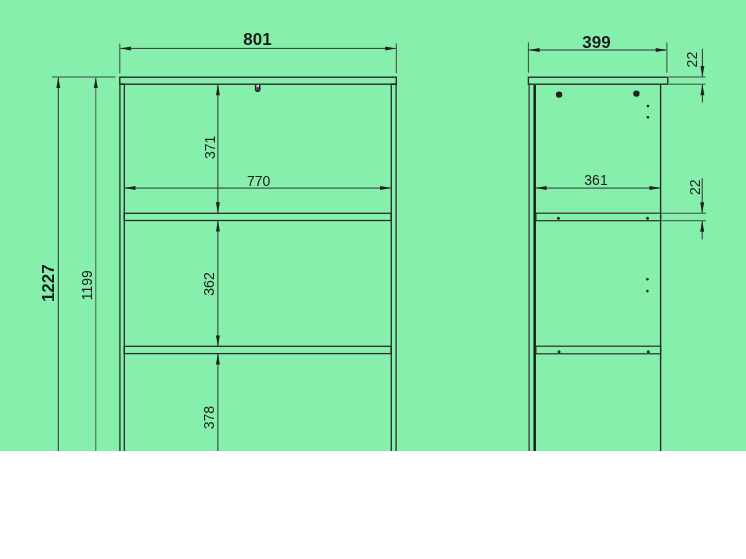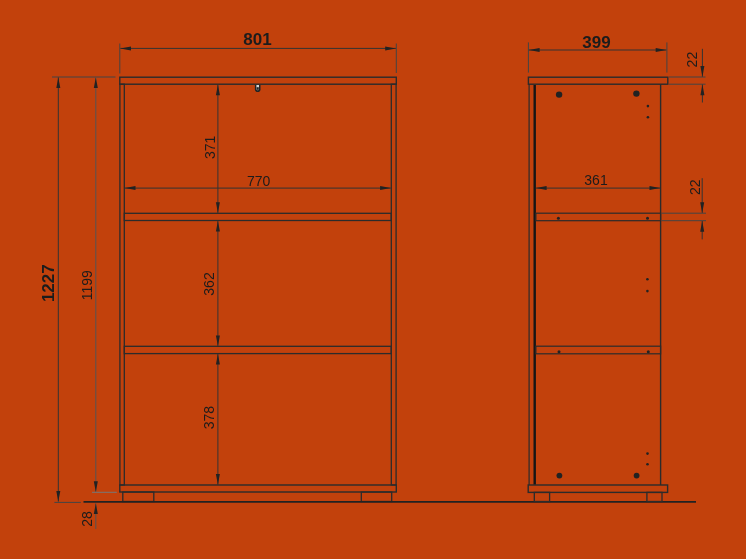--- a/index.html
+++ b/index.html
@@ -1,16 +1,16 @@
 <!DOCTYPE html>
 <html><head>
 <meta charset="utf-8">
 <style>
 html,body{margin:0;padding:0;background:#ffffff;}
-#canvas{width:746px;height:559px;position:relative;background:#c2410c;}
+#canvas{width:746px;height:451px;position:relative;background:#86efac;}
 text{font-family:"Liberation Sans", sans-serif;fill:#1c1c1c;}
 .dimtxt{font-size:14px;}
 .dimtxtb{font-size:17px;font-weight:bold;}
 </style>
 </head>
 <body>
 <div id="canvas">
 <svg width="746" height="559" viewBox="0 0 746 559" xmlns="http://www.w3.org/2000/svg">
 <g stroke-linecap="butt" fill="none">
 

